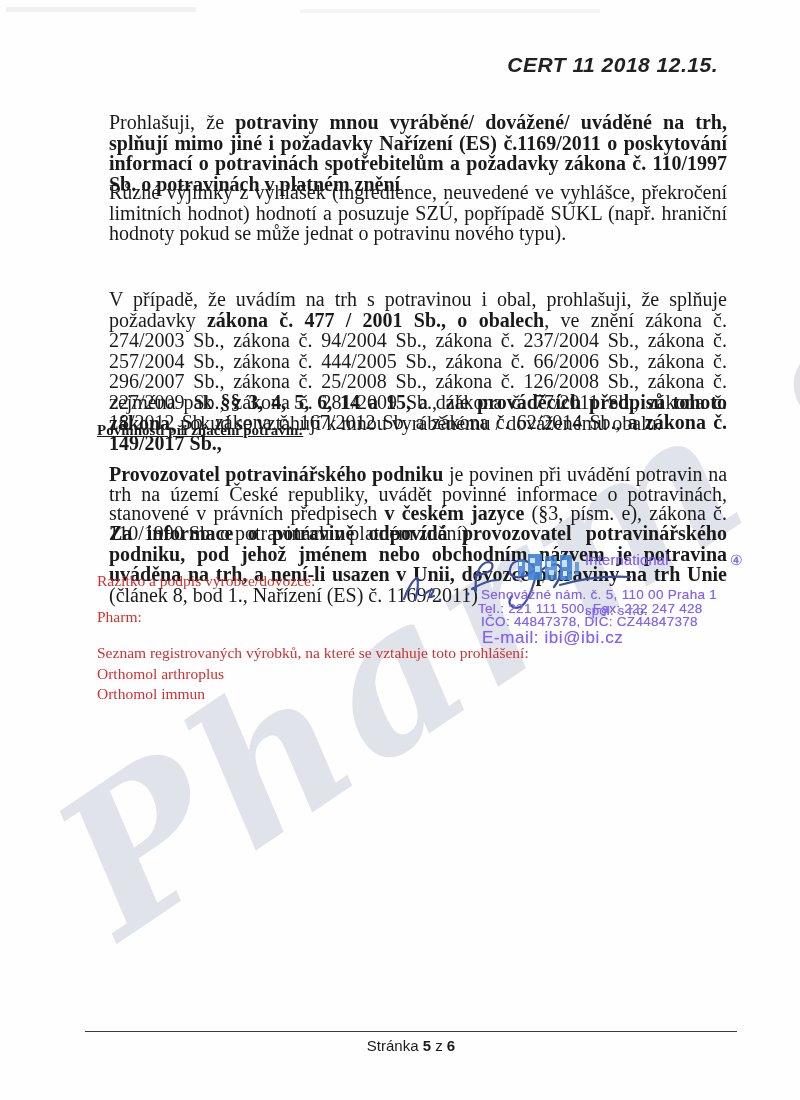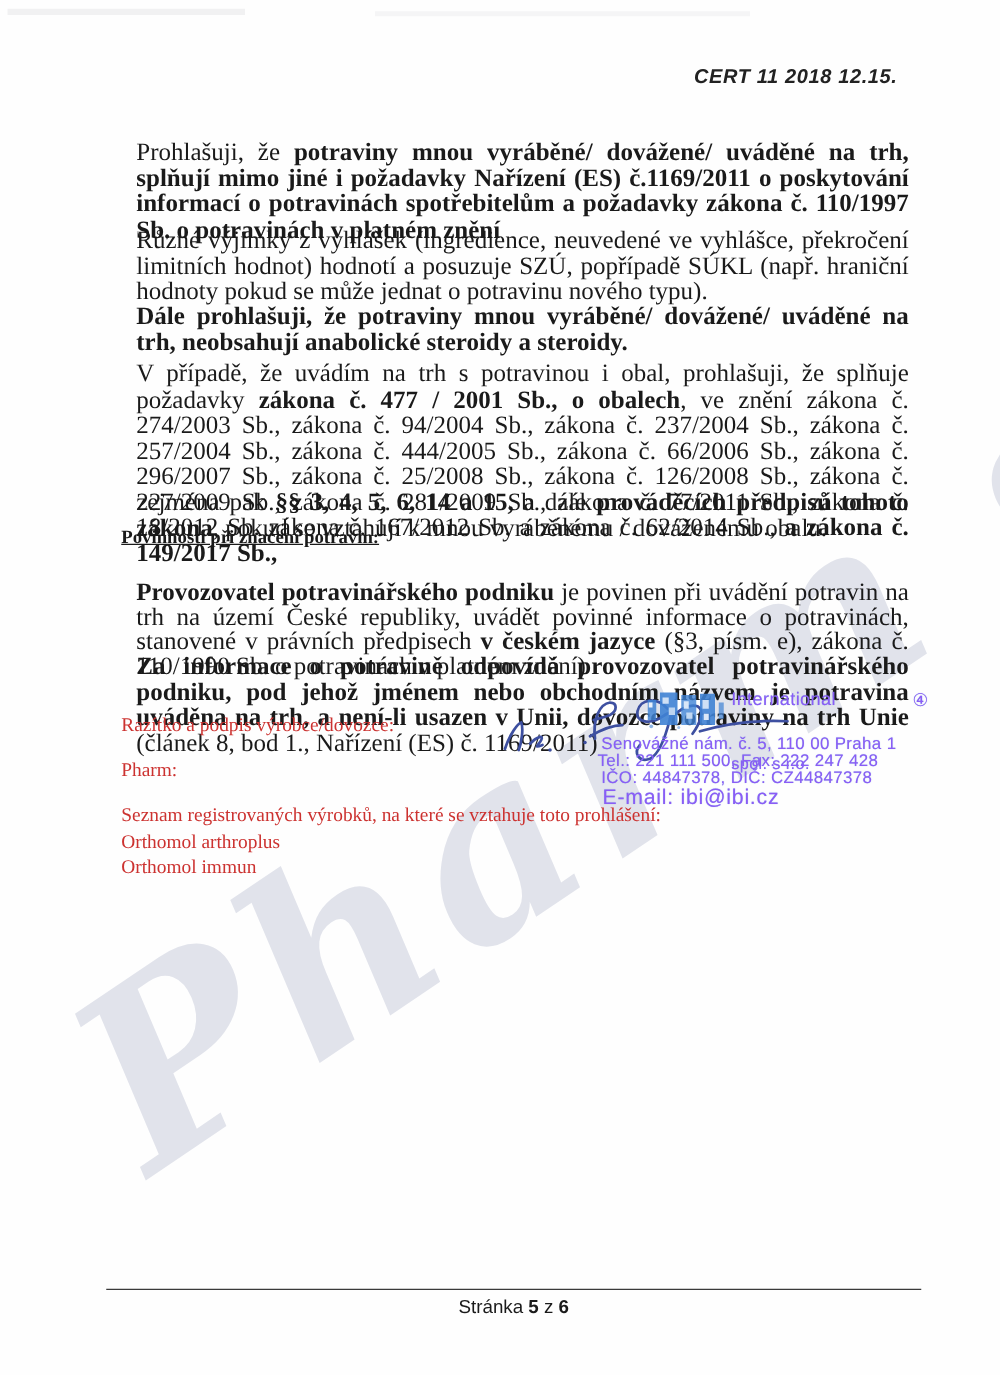--- a/index.html
+++ b/index.html
@@ -15,21 +15,21 @@
     position:absolute;left:18px;top:790px;width:1400px;
     transform:rotate(-34deg);transform-origin:0 0;
     font-family:"DejaVu Serif", serif;font-style:italic;font-weight:bold;
     font-size:195px;letter-spacing:10px;white-space:nowrap;
     color:rgba(125,130,170,0.22);pointer-events:none;user-select:none;
   }
 
   .cert{
     position:absolute;top:53px;right:82px;
     font-family:"Liberation Sans", sans-serif;font-style:italic;font-weight:bold;
-    font-size:16px;color:#222;letter-spacing:0.5px;
+    font-size:21px;color:#222;letter-spacing:0.5px;
   }
 
   .para{
     position:absolute;left:97px;width:618px;margin:12px;
     font-size:20px;line-height:20.5px;text-align:justify;font-family:Liberation Serif, serif;
   }
   .para .b{font-weight:bold;}
   .heading{
     position:absolute;left:97px;width:618px;margin:0;
     font-size:15px;font-weight:bold;text-decoration:underline;
@@ -77,23 +77,20 @@
   </div>
 
   <div class="cert">CERT 11 2018 12.15.</div>
 
   <p class="para" style="top:100px">
     <span class="r">Prohlašuji, že </span><span class="b">potraviny mnou vyráběné/ dovážené/ uváděné na trh, splňují mimo jiné i požadavky Nařízení (ES) č.1169/2011 o poskytování informací o potravinách spotřebitelům a požadavky zákona č. 110/1997 Sb. o potravinách v platném znění</span>
   </p>
 
   <p class="para" style="top:170px">
     <span class="r">Různé výjimky z vyhlášek (ingredience, neuvedené ve vyhlášce, překročení limitních hodnot) hodnotí a posuzuje SZÚ, popřípadě SÚKL (např. hraniční hodnoty pokud se může jednat o potravinu nového typu).</span>
-  </p>
-  <p class="para" style="top:231px">
-    <span class="b">Dále prohlašuji, že potraviny mnou vyráběné/ dovážené/ uváděné na trh, neobsahují anabolické steroidy a steroidy.</span>
   </p>
 
   <p class="para" style="top:277px">
     <span class="r">V případě, že uvádím na trh s potravinou i obal, prohlašuji, že splňuje požadavky </span><span class="b">zákona č. 477 / 2001 Sb., o obalech</span><span class="r">, ve znění zákona č. 274/2003 Sb., zákona č. 94/2004 Sb., zákona č. 237/2004 Sb., zákona č. 257/2004 Sb., zákona č. 444/2005 Sb., zákona č. 66/2006 Sb., zákona č. 296/2007 Sb., zákona č. 25/2008 Sb., zákona č. 126/2008 Sb., zákona č. 227/2009 Sb., zákona č. 281/2009 Sb., zákona č. 77/2011 Sb., zákona č. 18/2012 Sb. zákona č. 167/2012 Sb. a zákona č. 62/2014 Sb., </span><span class="b">a zákona č. 149/2017 Sb.,</span>
   </p>
   <p class="para" style="top:380px">
     <span class="r">zejména pak </span><span class="b">§§ 3, 4, 5, 6, 14 a 15,</span><span class="r"> a dále </span><span class="b">prováděcích předpisů tohoto zákona</span><span class="r">, pokud se vztahují k mnou vyráběnému / dováženému obalu.</span>
   </p>
 
   <p class="heading" style="top:422px">Povinnosti při značení potravin:</p>

